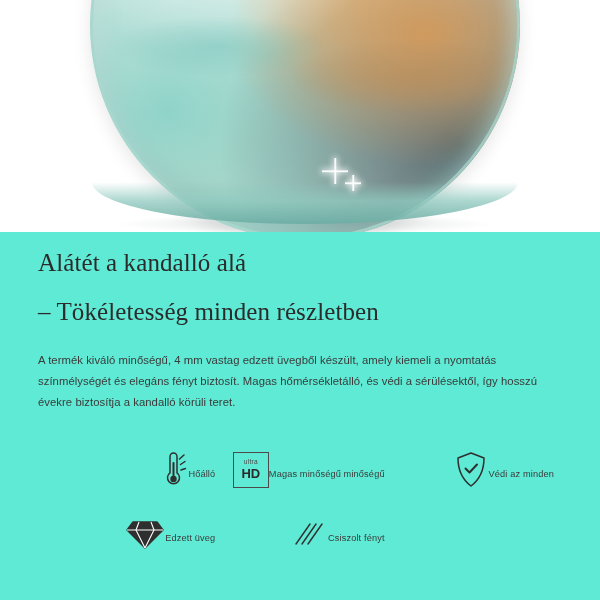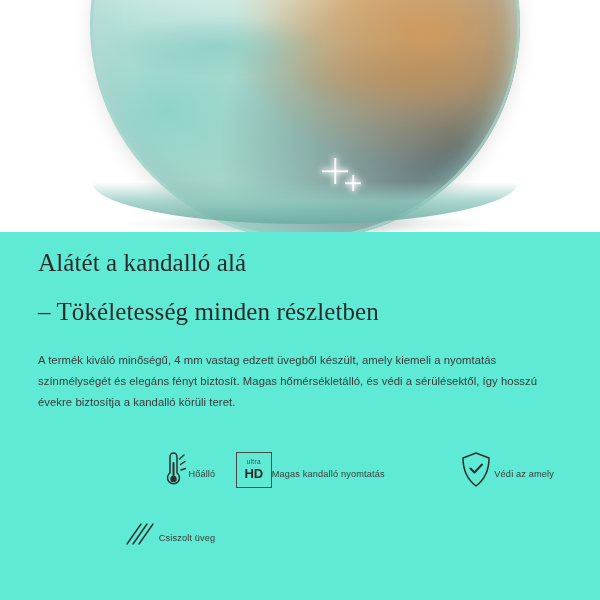--- a/index.html
+++ b/index.html
@@ -227,41 +227,52 @@
         <div class="feature-label">Hőálló</div>
       </div>
 
       <div class="feature">
         <div class="feature-icon">
           <div class="hd-badge">
             <div class="u">ultra</div>
             <div class="hd">HD</div>
           </div>
         </div>
-        <div class="feature-label">Magas kandalló nyomtatás</div>
+        <div class="feature-label">Magas minőségű minőségű</div>
       </div>
 
       <div class="feature">
         <div class="feature-icon">
           <svg width="36" height="42" viewBox="0 0 36 42" fill="none" stroke="#2f2f2f" stroke-width="1.5" stroke-linejoin="round" stroke-linecap="round">
             <path d="M18 4 L31 9 C31 22 26 31 18 37 C10 31 5 22 5 9 Z"></path>
             <path d="M12.5 19.5 L16.5 23.5 L24 15.5" stroke-width="2"></path>
           </svg>
         </div>
-        <div class="feature-label">Védi az amely</div>
-      </div>
-
+        <div class="feature-label">Védi az minden</div>
+      </div>
+
+      <div class="feature">
+        <div class="feature-icon">
+          <svg width="40" height="36" viewBox="0 0 40 36" fill="none" stroke="#2f2f2f" stroke-width="1.4" stroke-linejoin="round">
+            <path d="M8 6 H32 L38 14 L20 32 L2 14 Z" fill="#2f2f2f" stroke="#2f2f2f"></path>
+            <path d="M2 14 H38" stroke="#ffffff" stroke-width="1.1"></path>
+            <path d="M14 6 L11 14 L20 32" stroke="#ffffff" stroke-width="1.1"></path>
+            <path d="M26 6 L29 14 L20 32" stroke="#ffffff" stroke-width="1.1"></path>
+          </svg>
+        </div>
+        <div class="feature-label">Edzett üveg</div>
+      </div>
 
       <div class="feature">
         <div class="feature-icon">
           <svg width="38" height="34" viewBox="0 0 38 34" fill="none" stroke="#2f2f2f" stroke-width="1.4" stroke-linecap="round">
             <line x1="6" y1="27" x2="20" y2="7"></line>
             <line x1="12" y1="27" x2="26" y2="7"></line>
             <line x1="18" y1="27" x2="32" y2="7"></line>
           </svg>
         </div>
-        <div class="feature-label">Csiszolt üveg</div>
+        <div class="feature-label">Csiszolt fényt</div>
       </div>
 
 
     </div>
   </div>
 </div>
 
 </body></html>

